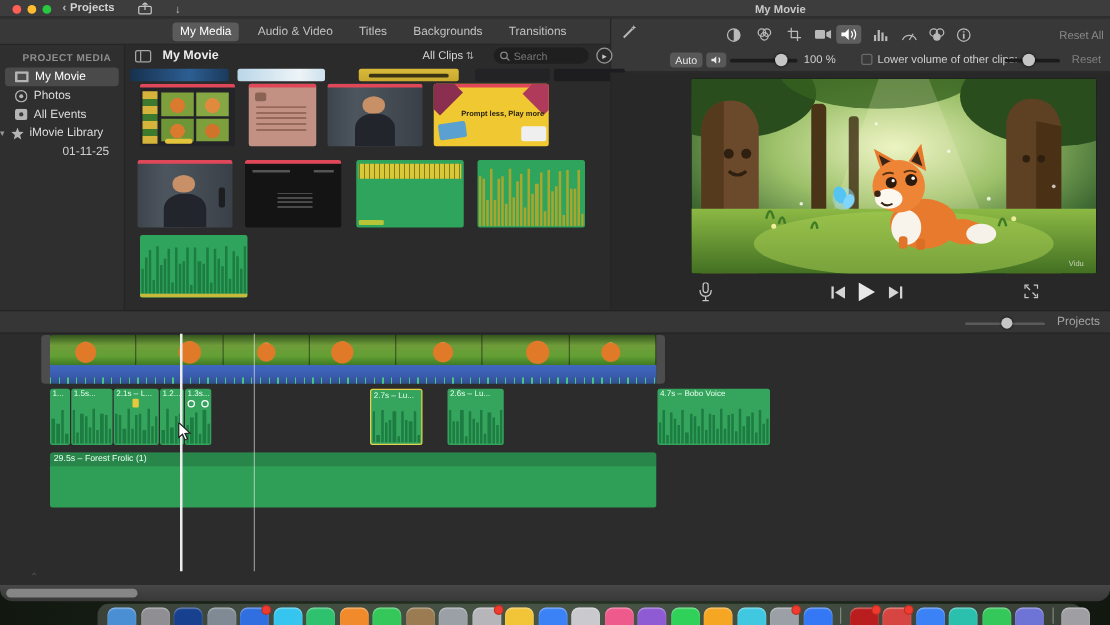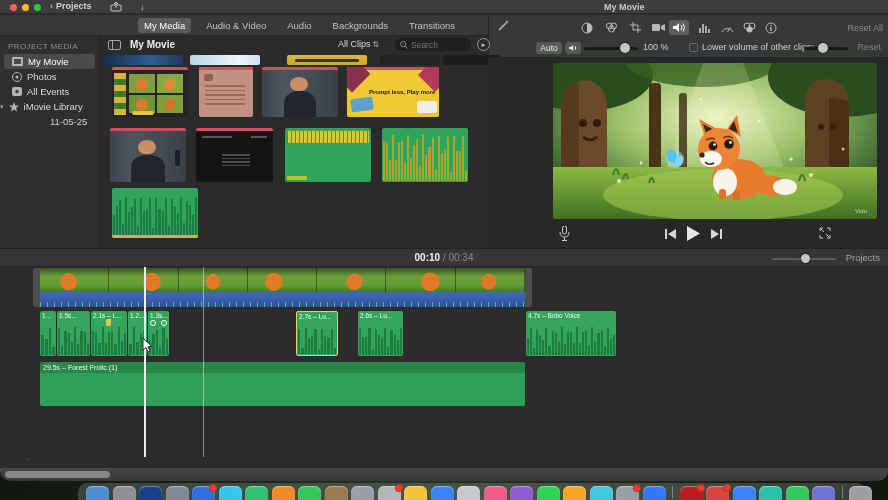--- a/index.html
+++ b/index.html
@@ -42,21 +42,21 @@
     font-size:8.5px; display:flex; align-items:center; justify-content:center; }
   .slider-track { position:absolute; height:3px; background:#1c1c1c; border-radius:2px; }
   .slider-knob { position:absolute; width:10px; height:10px; border-radius:50%; background:#c6c6c6; box-shadow:0 0 2px #000; }
   .vol-label { position:absolute; font-size:9px; color:#cfcfcf; white-space:nowrap; }
   .checkbox { position:absolute; width:9px; height:9px; background:#3a3a3a; border:1px solid #6a6a6a; border-radius:2px; }
   .reset { position:absolute; right:8px; top:2px; font-size:9px; color:#808080; }
 
   
   .sidebar { position:absolute; left:0; top:36px; width:100px; height:212px;
     background:#2f2f2f; border-right:1px solid #242424; }
-  .sb-head { font-size:8px; color:#8f8f8f; font-weight:normal; letter-spacing:.4px; padding:6px 0 3px 8px; }
+  .sb-head { font-size:8px; color:#8f8f8f; font-weight:bold; letter-spacing:.4px; padding:6px 0 3px 8px;text-align:center; }
   .sb-item { display:flex; align-items:center; gap:5px; font-size:9.5px; color:#dcdcdc;
     padding:2px 4px 2px 12px; height:15px; }
   .sb-item.selected { background:#4a4a4a; border-radius:3px; margin:0 4px; padding-left:8px; color:#fff; }
   .sb-sub { font-size:9.5px; color:#d0d0d0; padding:2px 0 2px 50px; }
 
   
   .browser { position:absolute; left:100px; top:36px; width:388px; height:212px; background:#2b2b2b; }
   .br-head { position:absolute; left:0; top:0; width:388px; height:19px; }
   .pane-toggle { position:absolute; left:8px; top:4px; width:13px; height:10px;
     border:1px solid #a5a5a5; border-radius:2px; }
@@ -151,21 +151,21 @@
           <path d="M6 6 V0 M4 2 L6 0 L8 2" stroke="#c4c4c4" fill="none"></path>
         </svg>
     </span>
     <span class="tb-icon" style="left:140px;font-size:9px">↓</span>
     <span class="win-title">My Movie</span>
   </div>
 
   <div class="tabstrip">
     <span class="tab active">My Media</span>
     <span class="tab">Audio &amp; Video</span>
-    <span class="tab">Audio</span>
+    <span class="tab">Titles</span>
     <span class="tab">Backgrounds</span>
     <span class="tab">Transitions</span>
   </div>
 
   <div class="rp-toolbar">
     <span class="adj-ic" style="left:4px;top:3px">
       <svg width="13" height="13" viewBox="0 0 13 13">
           <path d="M2 11 L9 4" stroke="#b9b9b9" stroke-width="1.6"></path>
           <path d="M10 1 l.6 1.4 1.4.6 -1.4.6 -.6 1.4 -.6-1.4 -1.4-.6 1.4-.6z" fill="#b9b9b9"></path>
         </svg>
@@ -269,21 +269,21 @@
         </svg>
       <span>All Events</span>
     </div>
     <div class="sb-item" style="padding-left:0">
       <span style="font-size:7px;color:#9a9a9a">▾</span>
       <svg width="10" height="10" viewBox="0 0 10 10">
           <path d="M5 0 L6.3 3.4 10 3.6 7.1 5.9 8 9.5 5 7.5 2 9.5 2.9 5.9 0 3.6 3.7 3.4 Z" fill="#b5b5b5"></path>
         </svg>
       <span>iMovie Library</span>
     </div>
-    <div class="sb-sub">11-05-25</div>
+    <div class="sb-sub">01-11-25</div>
   </div>
 
   <div class="browser">
     <div class="br-head">
       <span class="pane-toggle"></span>
       <span class="br-title">My Movie</span>
       <span class="clips-filter"><span>All Clips</span><span class="ud">⇅</span></span>
       <span class="search-box">
         <svg width="8" height="8" viewBox="0 0 8 8">
             <circle cx="3.2" cy="3.2" r="2.6" fill="none" stroke="#888"></circle>
@@ -507,24 +507,20 @@
       <span class="abs" style="left:330px;top:3px">
         <svg width="12" height="12" viewBox="0 0 12 12">
             <path d="M1 4 V1 H4 M8 1 H11 V4 M11 8 V11 H8 M4 11 H1 V8" stroke="#c9c9c9" fill="none"></path>
             <path d="M2 2 L5 5 M10 10 L7 7" stroke="#c9c9c9"></path>
           </svg>
       </span>
     </div>
   </div>
 
   <div class="tl-toolbar">
-    <div class="timecode">
-      <span class="cur">00:10</span>
-      <span class="tot">/ 00:34</span>
-    </div>
     <span class="slider-track" style="left:772px;top:9px;width:64px;background:#5a5a5a;height:2px"></span>
     <span class="slider-knob" style="left:801px;top:5px;width:9px;height:9px"></span>
     <span class="settings">Projects</span>
   </div>
 
   <div class="timeline">
     <span class="cap" style="left:33px;border-radius:3px 0 0 3px"></span>
     <span class="cap" style="left:525px;border-radius:0 3px 3px 0"></span>
     <div class="filmstrip" id="filmstrip">
         <div class="film-frame" style="--fx: 42%;"></div>

